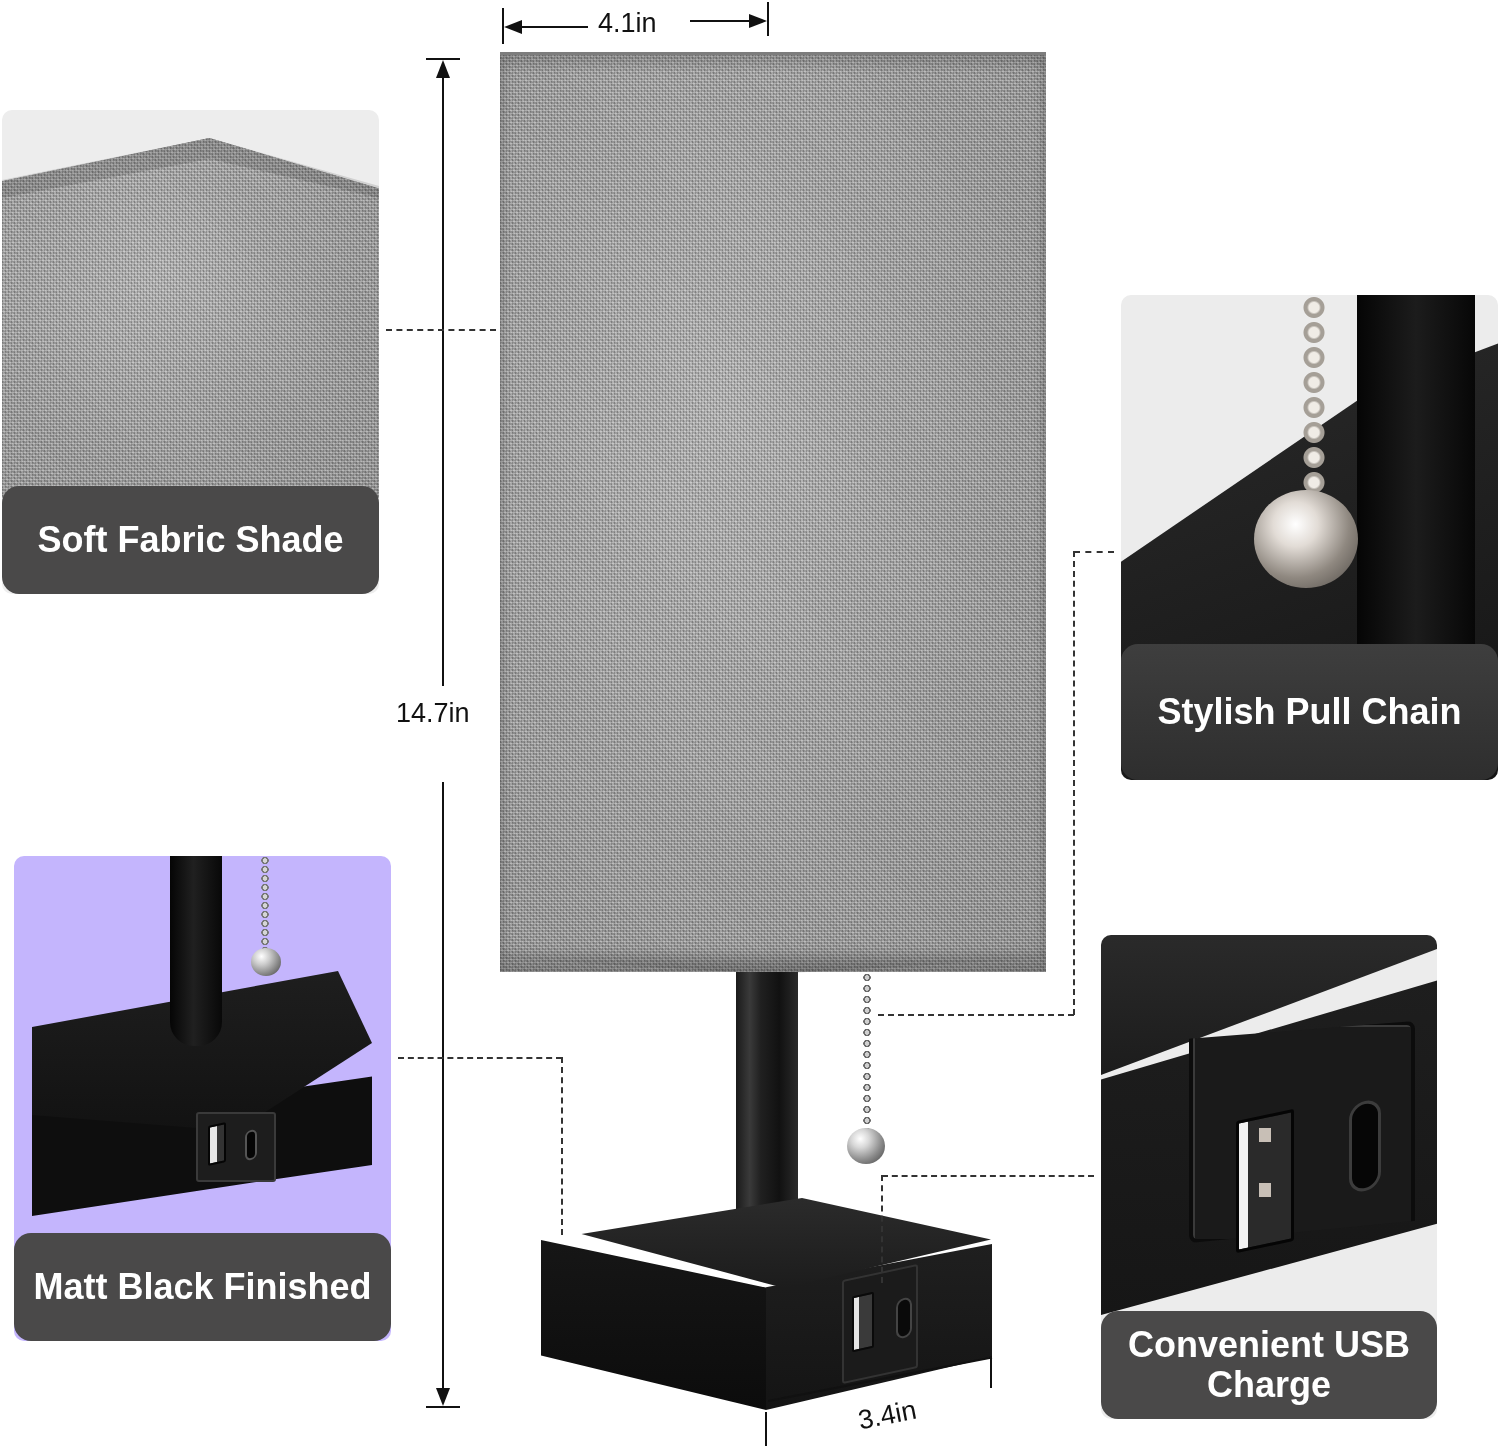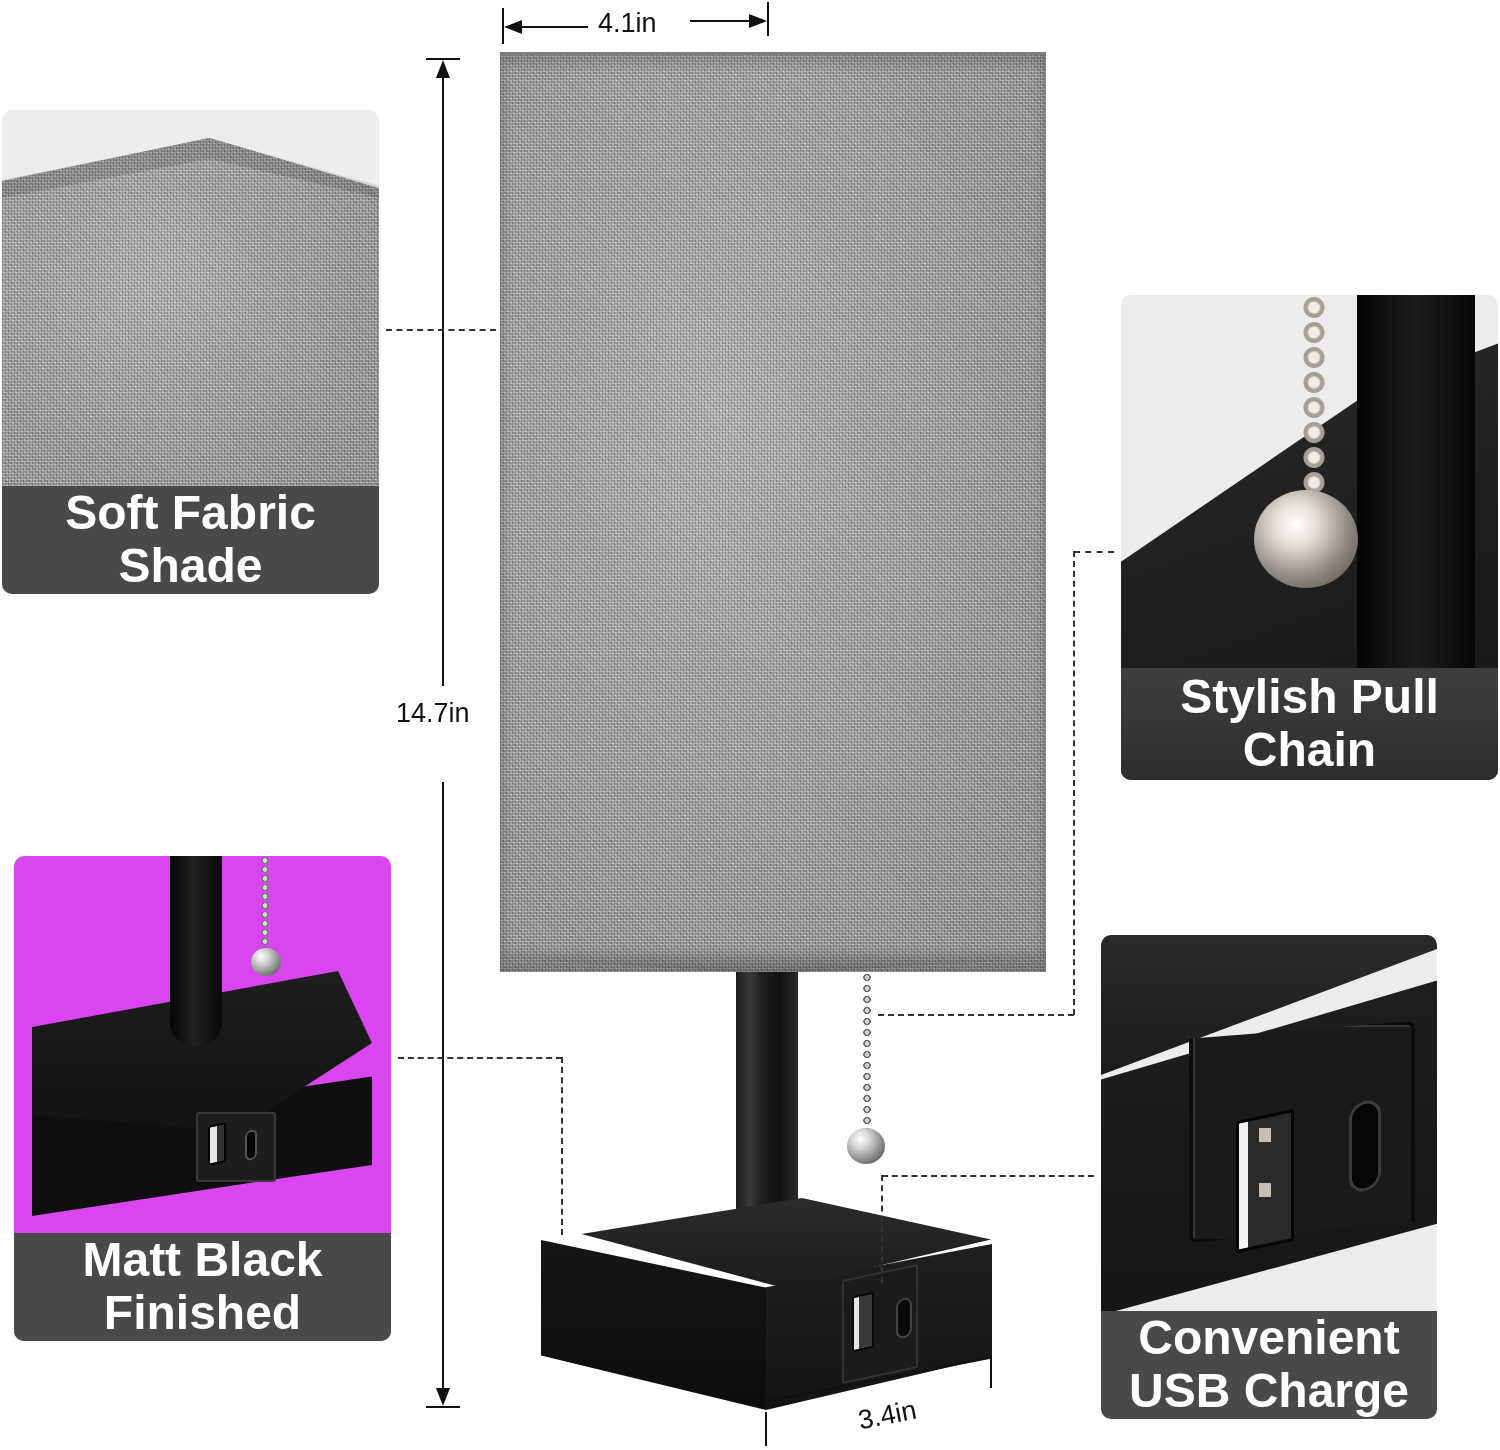--- a/index.html
+++ b/index.html
@@ -93,21 +93,21 @@
     
     .panel {
       border-radius: 10px; overflow: hidden;
       background: #ededed;
     }
     .panel-caption {
       position: absolute; left: 0; right: 0; bottom: 0;
       background: #4a4949; color: #ffffff;
       font-weight: bold; text-align: center;
       display: flex; align-items: center; justify-content: center;
-      font-size: 48px; line-height: 1.1;
+      font-size: 36px; line-height: 1.1; border-radius: 17px;
     }
 
     
     .p1 { left: 2px; top: 110px; width: 377px; height: 484px; }
     .p1 .fabric-corner {
       position: absolute; left: 0; top: 28px; width: 100%; height: 360px;
       clip-path: polygon(0 12%, 55% 0, 100% 14%, 100% 100%, 0 100%);
     }
     .p1 .fabric-edge {
       position: absolute; left: 0; top: 28px; width: 100%; height: 60px;
@@ -130,21 +130,21 @@
       position: absolute; left: 180px; top: 0; width: 26px; height: 200px;
       background: radial-gradient(circle at 50% 50%, #f0ece6 0 5px, #a59f97 7px 10px, rgba(0,0,0,0) 11px);
       background-size: 26px 25px;
     }
     .p2 .ball {
       position: absolute; left: 133px; top: 195px; width: 104px; height: 98px; border-radius: 50%;
       background: radial-gradient(circle at 40% 35%, #ffffff 0%, #e2dcd6 25%, #8f8880 60%, #4a4642 100%);
     }
 
     
-    .p3 { left: 14px; top: 856px; width: 377px; height: 485px; background: #d946ef; }
+    .p3 { left: 14px; top: 856px; width: 377px; height: 485px; background: #c4b5fd; }
     .p3 .base-box-top {
       position: absolute; left: 18px; top: 115px; width: 340px; height: 160px;
       background: linear-gradient(180deg, #1e1e1e, #121212);
       clip-path: polygon(0 35%, 90% 0, 100% 45%, 60% 100%, 0 90%);
     }
     .p3 .base-box-front {
       position: absolute; left: 18px; top: 190px; width: 340px; height: 170px;
       background: #0e0e0e;
       clip-path: polygon(0 0, 66% 28%, 100% 18%, 100% 70%, 66% 80%, 0 100%);
     }
@@ -261,21 +261,21 @@
   <div class="fabric-corner fabric"></div>
   <div class="fabric-edge"></div>
   <div class="panel-caption" style="height:108px;">Soft Fabric Shade</div>
 </div>
 
 <div class="abs panel p2">
   <div class="dark-plane"></div>
   <div class="pole"></div>
   <div class="beads"></div>
   <div class="ball"></div>
-  <div class="panel-caption" style="height:112px; background:linear-gradient(180deg,#3e3e3e,#2e2e2e);">Stylish Pull Chain</div>
+  <div class="panel-caption" style="height:136px; background:linear-gradient(180deg,#3e3e3e,#2e2e2e);">Stylish Pull Chain</div>
 </div>
 
 <div class="abs panel p3">
   <div class="base-box-front"></div>
   <div class="base-box-top"></div>
   <div class="pole"></div>
   <div class="beads"></div>
   <div class="ball"></div>
   <div class="plate"></div>
   <div class="usb-a"></div>

